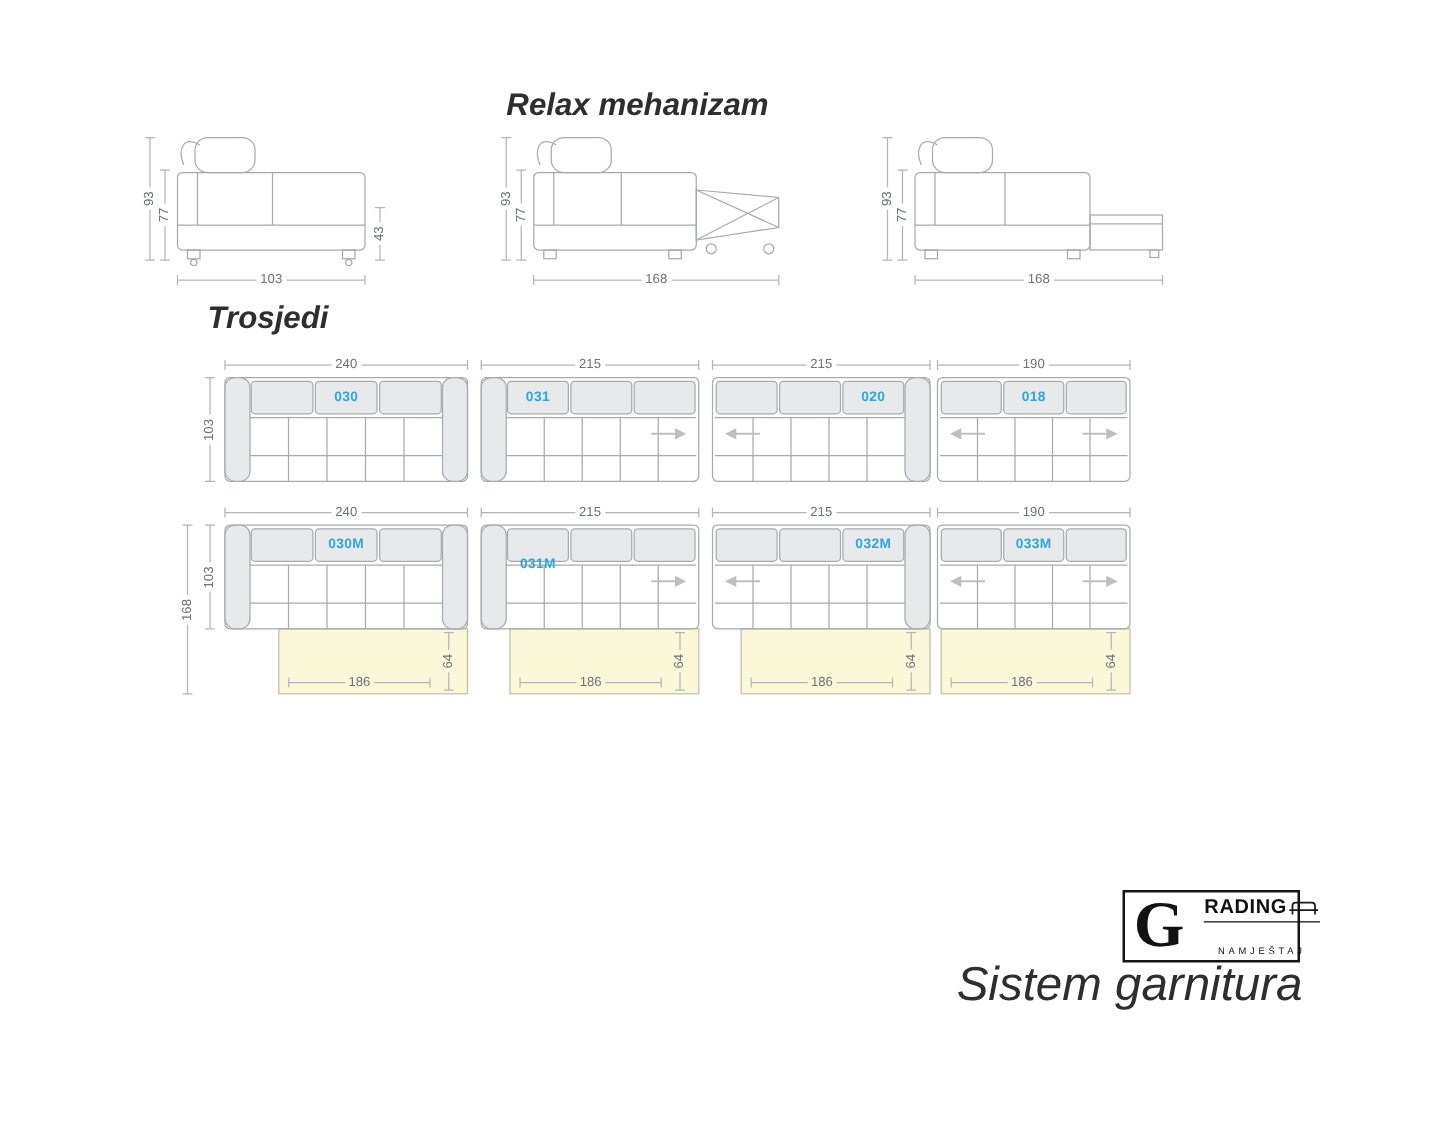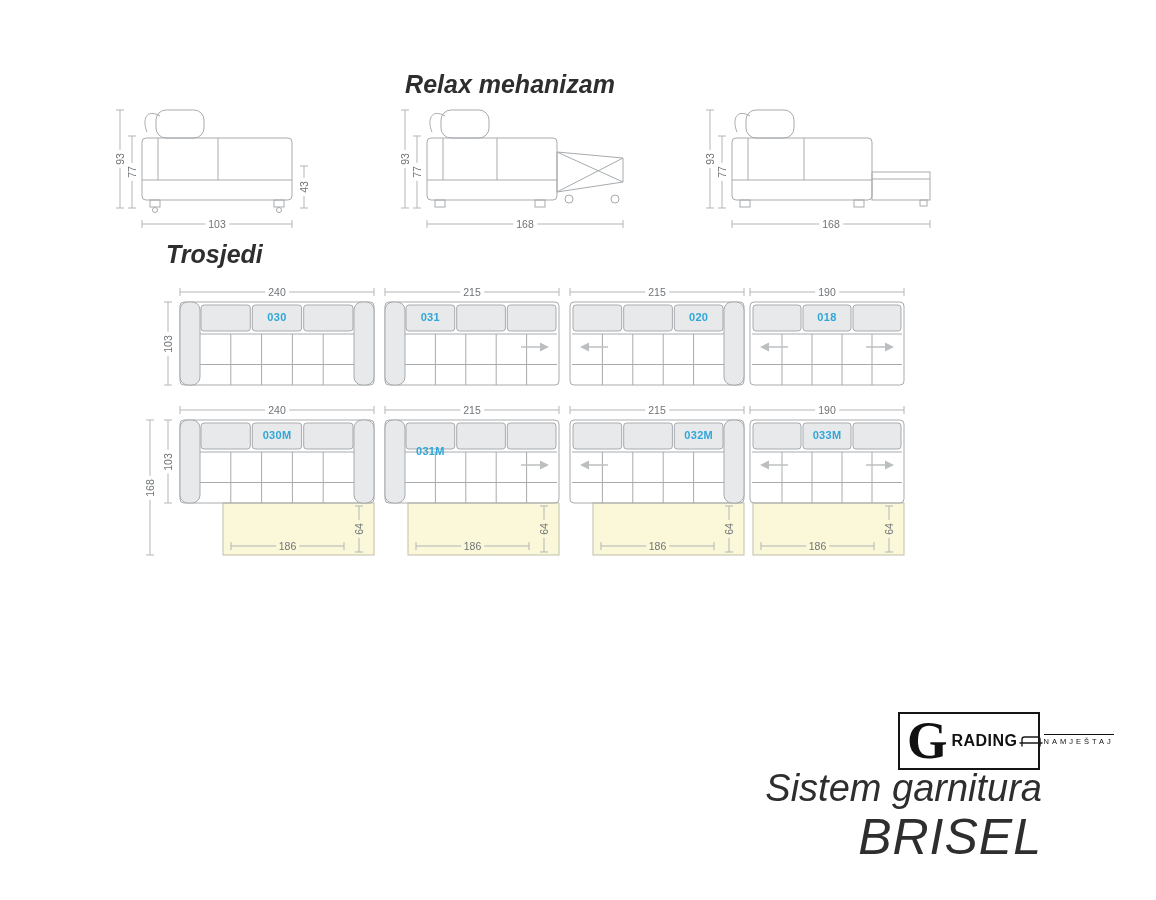--- a/index.html
+++ b/index.html
@@ -20,24 +20,24 @@
   .footer-line2{font-size:50px;letter-spacing:1px}
   svg .ln{fill:none;stroke:var(--line-gray,#a7abae);stroke-width:1}
   svg .fl{fill:var(--fill-gray,#e8e9ea);stroke:var(--line-gray,#a7abae);stroke-width:1}
   svg .dl{fill:none;stroke:#b2b5b8;stroke-width:1}
   svg .bed{fill:var(--bed-yellow,#faf8d8);stroke:#c0c0a8;stroke-width:1}
   svg .al{stroke:#bcbfc1;stroke-width:1.5;fill:none}
   svg .ah{fill:#bcbfc1}
   .logo{position:absolute;left:898px;top:712px;width:142px;height:58px;border:2px solid #151515;
         display:flex;align-items:center;padding:3px 7px;background:#fff}
   .logo-g{font-family:"Liberation Serif",serif;font-size:52px;font-weight:bold;line-height:44px;color:#111}
-  .logo-right{flex:1;margin-left:4px;display:flex;flex-direction:row}
+  .logo-right{flex:1;margin-left:16px;display:flex;flex-direction:column}
   .logo-top{display:flex;align-items:center;justify-content:space-between}
   .logo-rest{font-weight:bold;font-size:16px;letter-spacing:.5px;color:#111}
-  .logo-sub{font-size:7.5px;letter-spacing:3px;color:#111;border-top:1.5px solid #111;margin-top:2px;padding-top:2px;text-align:center}
+  .logo-sub{font-size:7.5px;letter-spacing:3px;color:#111;border-top:1.5px solid #111;margin-top:2px;padding-top:18px;text-align:center}
 </style>
 </head>
 <body>
 
 <div class="page">
 
   <div class="sideview" style="left:100px;top:96px;width:226px;height:145px">
     <svg width="226" height="145">
       <path class="ln" d="M60,20 C46,12 42,24 47,36"></path>
       <rect class="ln" x="56" y="14" width="48" height="28" rx="10"></rect>
@@ -363,16 +363,15 @@
         <svg width="26" height="14" viewBox="0 0 26 14">
           <path d="M4,9 V5.5 a2.5,2.5 0 0 1 2.5,-2.5 h13 a2.5,2.5 0 0 1 2.5,2.5 V9 M1.5,9 h23 M4,9 v3.5 M22,9 v3.5" fill="none" stroke="#1a1a1a" stroke-width="1.4"></path>
         </svg>
       </div>
       <div class="logo-sub">NAMJEŠTAJ</div>
     </div>
   </div>
 
   <div class="footer-text">
     <div class="serif footer-line1">Sistem garnitura</div>
-    <div class="serif footer-line2">BRISEL</div>
   </div>
 
 </div>
 
 </body></html>

